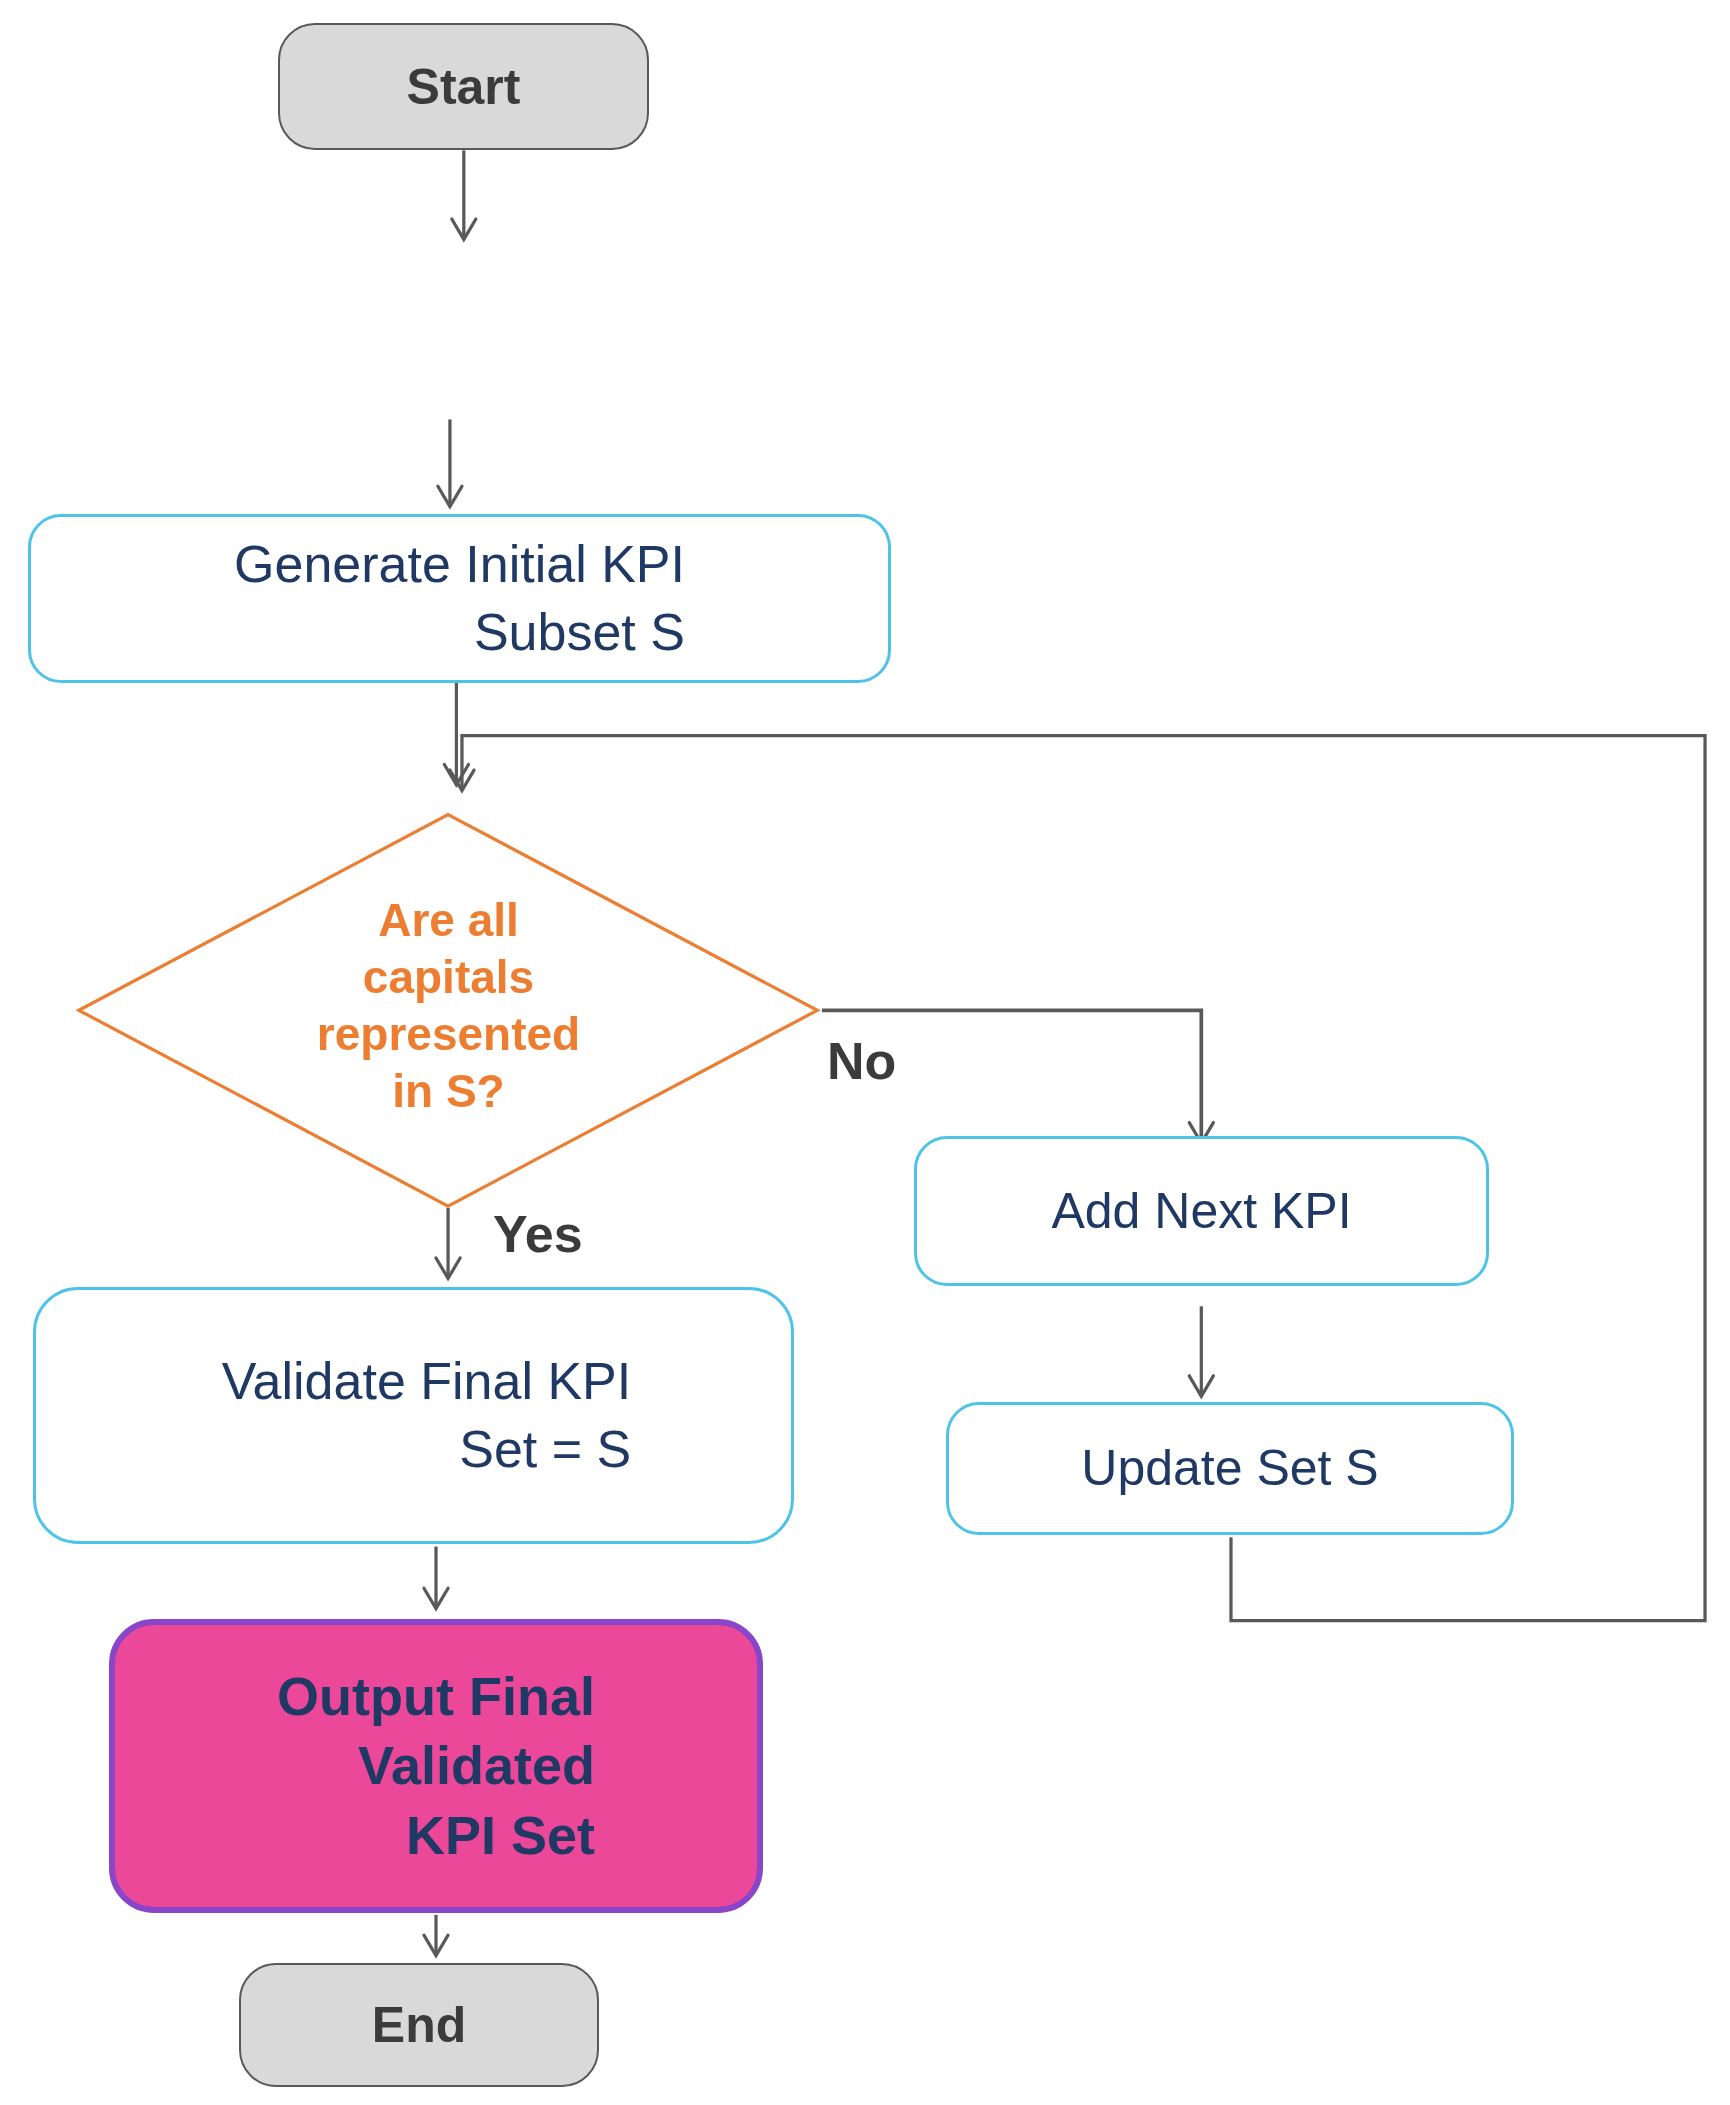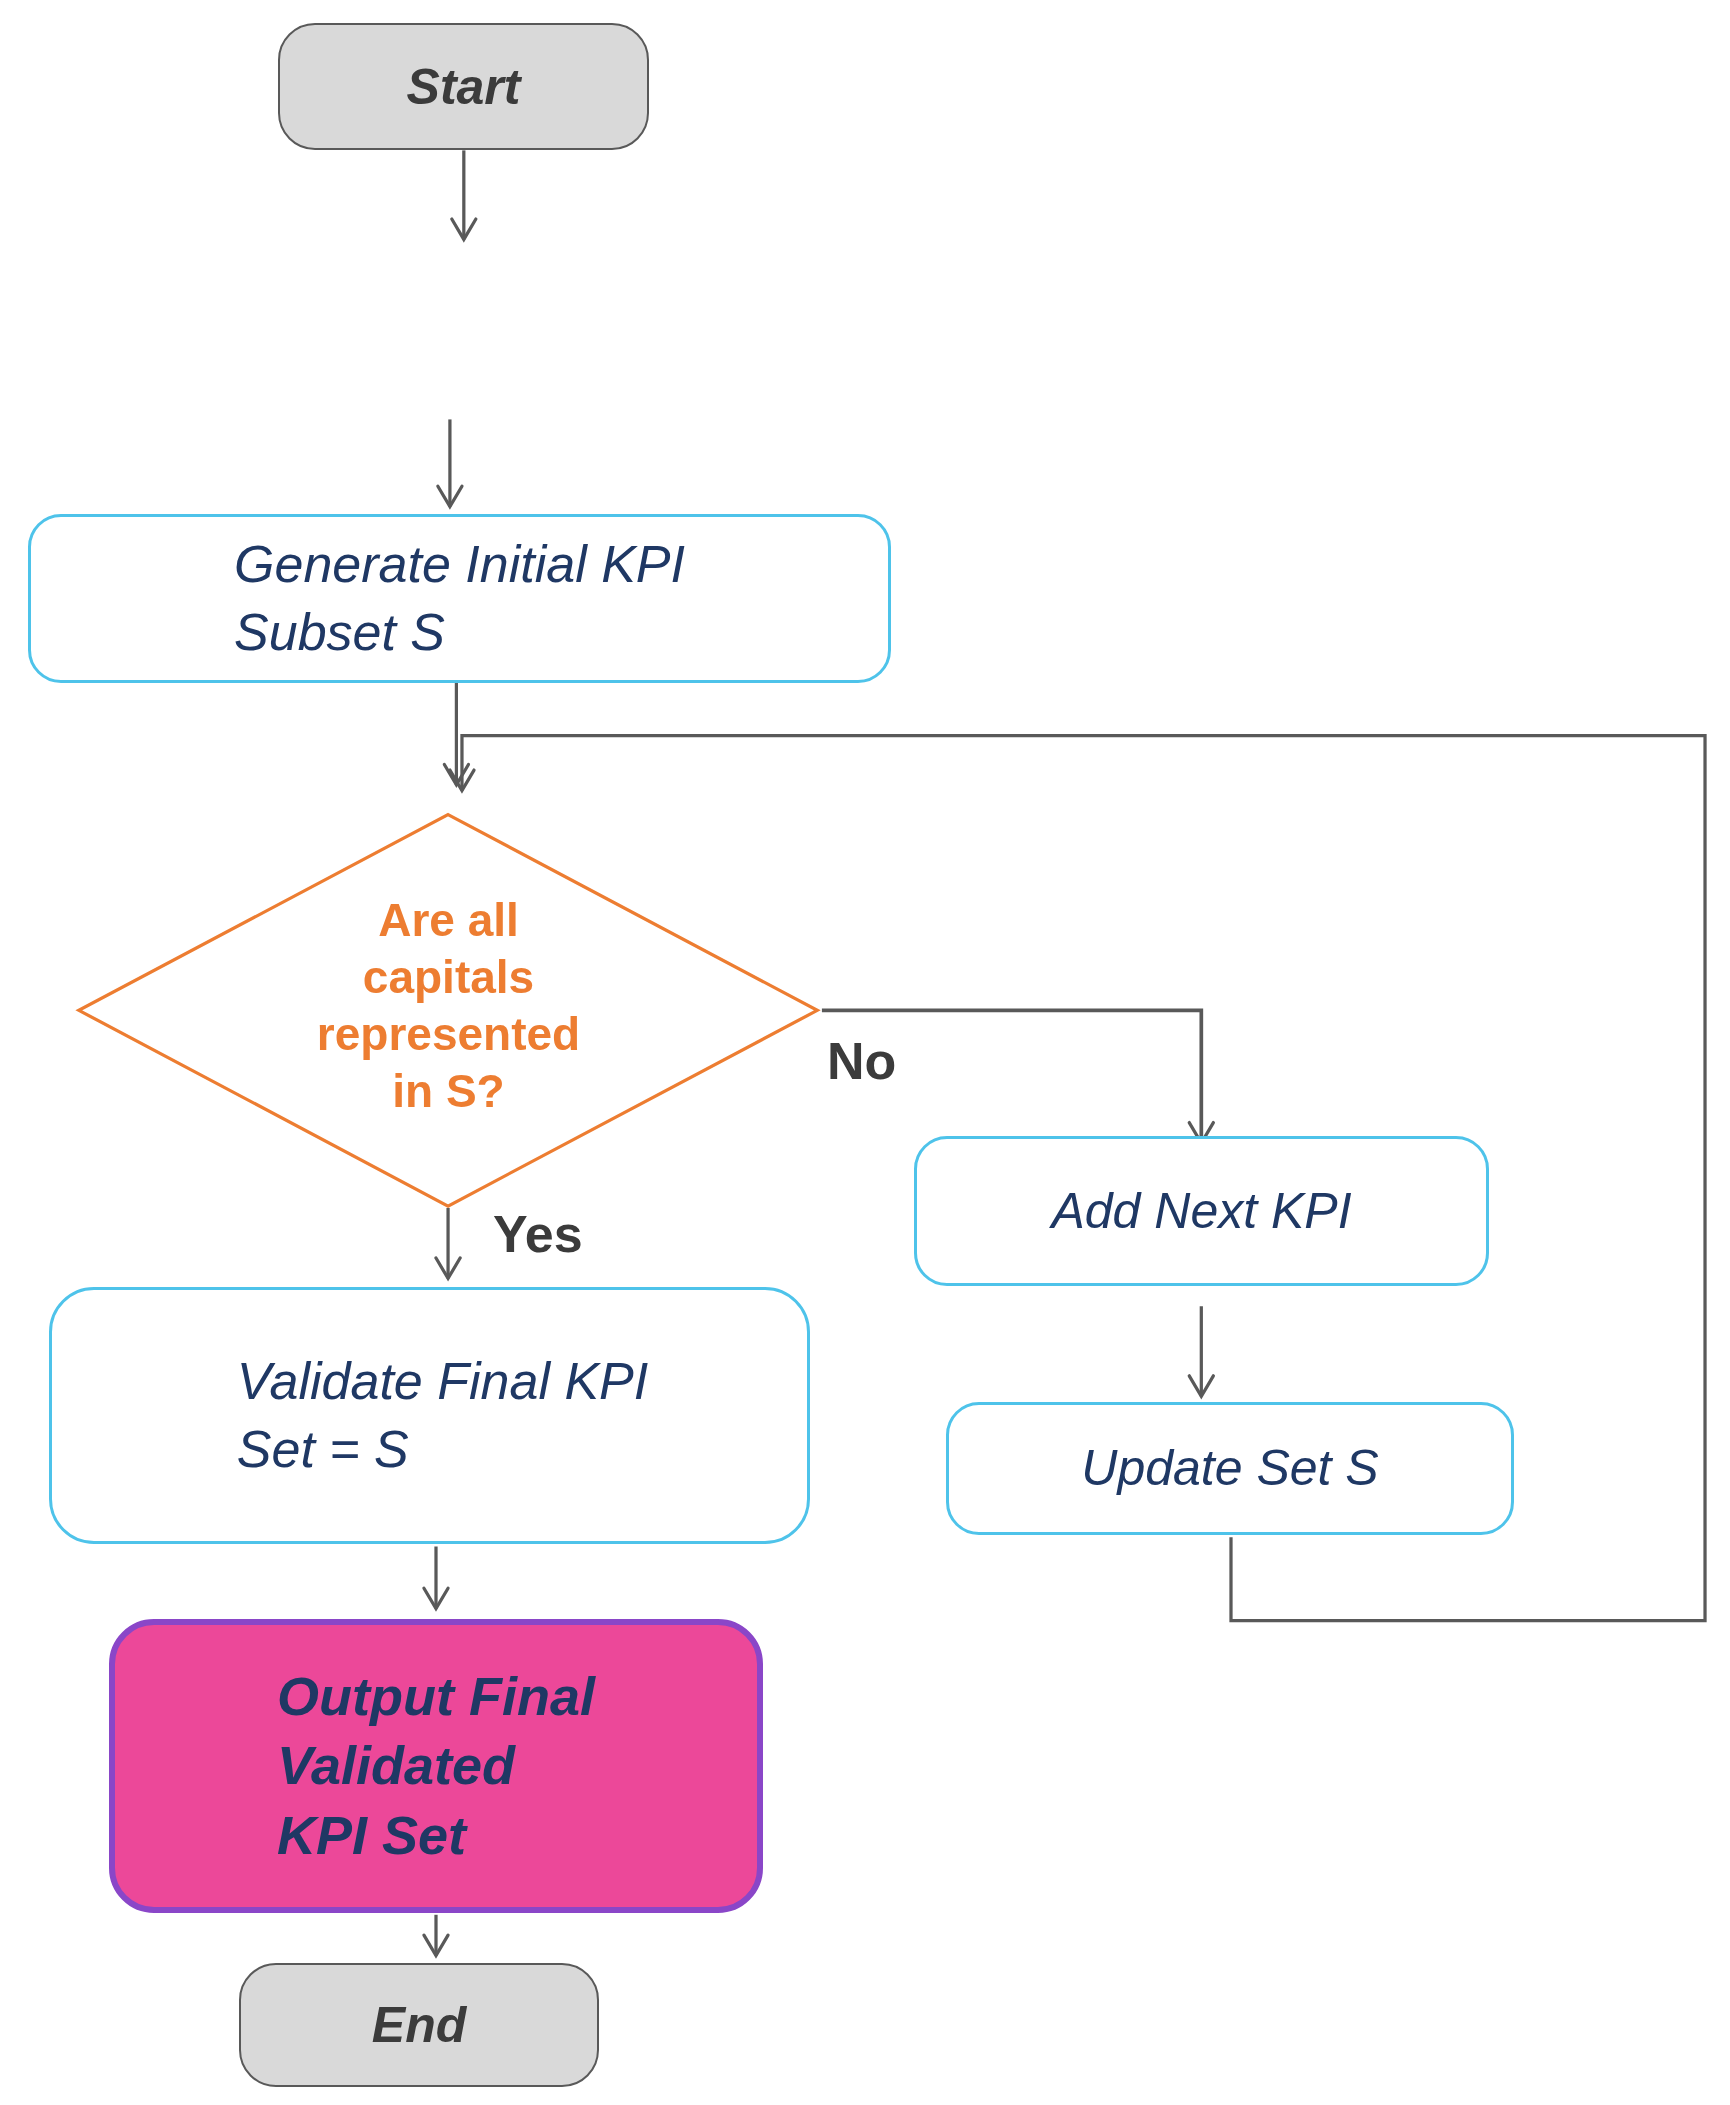--- a/index.html
+++ b/index.html
@@ -14,23 +14,22 @@
   .connectors {
     position: absolute;
     left: 0; top: 0;
     width: 1731px; height: 2106px;
   }
   .node {
     position: absolute;
     display: flex;
     align-items: center;
     justify-content: center;
-    text-align: left;
+    text-align: right;
     box-sizing: border-box;
-    font-style: italic;
   }
   .process {
     background: #ffffff;
     border: 3.7px solid #4EC3EA;
     border-radius: 33px;
     color: #1F3864;
     font-size: 52px;
     line-height: 1.3;
   }
   .process.small { font-size: 50px; }
@@ -112,21 +111,21 @@
   </div>
 
   <div class="node process small" style="left:914px; top:1136px; width:575px; height:150px;">
     <span>Add Next KPI</span>
   </div>
 
   <div class="node process small" style="left:946px; top:1402px; width:568px; height:133px;">
     <span>Update Set S</span>
   </div>
 
-  <div class="node process" style="left:49px; top:1287px; width:761px; height:257px; border-radius:45px;padding-left:26px;">
+  <div class="node process" style="left:33px; top:1287px; width:761px; height:257px; border-radius:45px;padding-left:26px;">
     <span>Validate Final KPI<br>Set = S</span>
   </div>
 
   <div class="node output-node" style="left:109px; top:1619px; width:654px; height:294px;">
     <span>Output Final<br>Validated<br>KPI Set</span>
   </div>
 
   <div class="node terminal" style="left:239px; top:1963px; width:360px; height:124px;">
     <span>End</span>
   </div>

